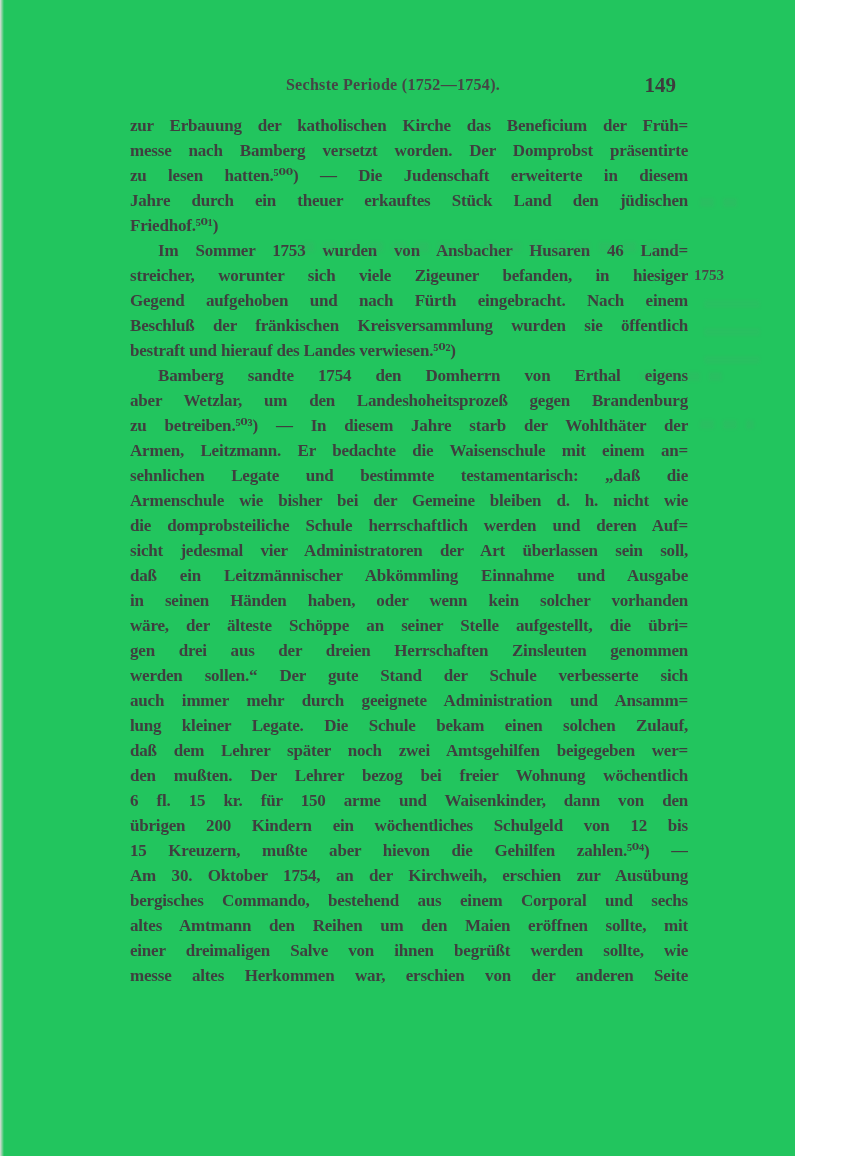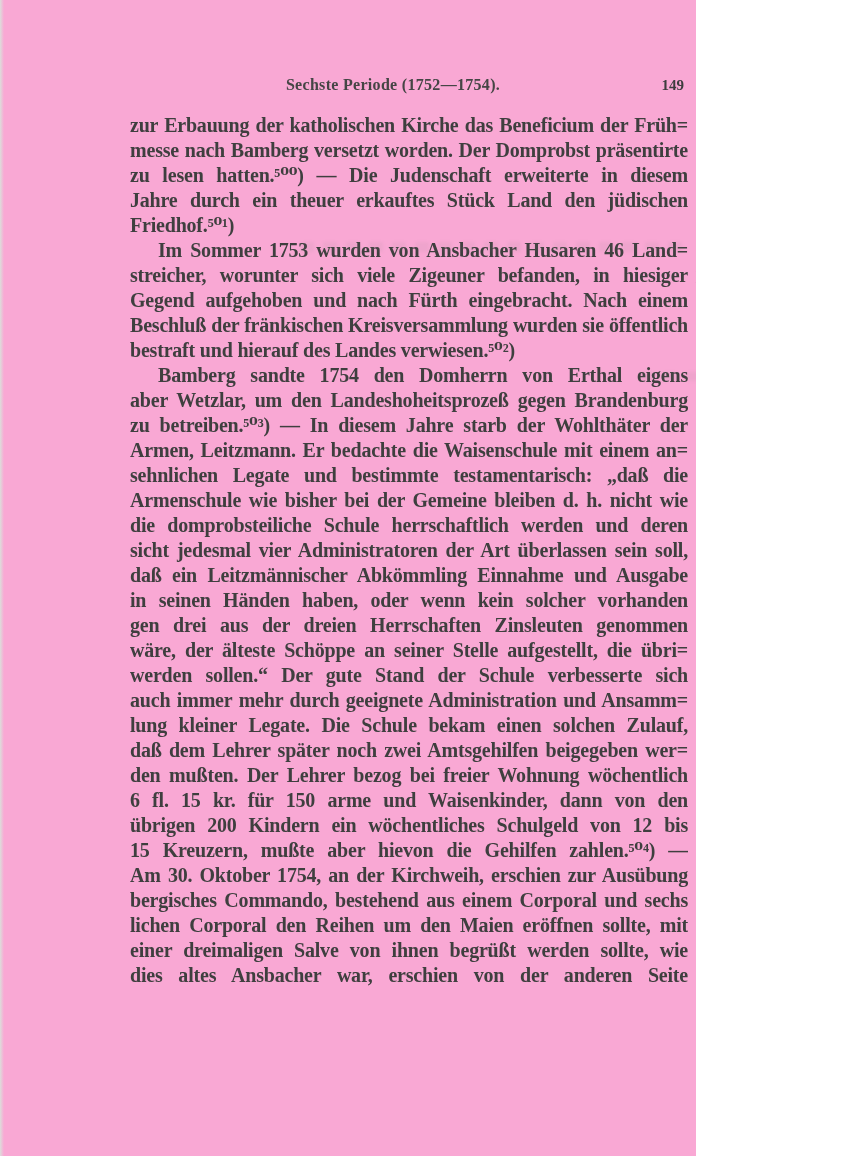--- a/index.html
+++ b/index.html
@@ -2,23 +2,23 @@
 <html><head>
 <meta charset="utf-8">
 <style>
   html, body {
     margin: 0;
     padding: 0;
     background: #ffffff;
   }
   .page {
     position: relative;
-    width: 696px;
+    width: 795px;
     height: 1156px;
-    background: #f9a8d4;
+    background: #22c55e;
     font-family: "Liberation Serif", "DejaVu Serif", serif;
     color: #3f3f3f;
     overflow: hidden;
   }
   
   .page-edge-left {
     position: absolute;
     left: 0; top: 0;
     width: 4px; height: 100%;
     background: linear-gradient(to right, #dddddb, rgba(250,250,249,0));
@@ -32,51 +32,51 @@
     text-align: center;
     transform: translateX(-16px);
     font-size: 16px;
     font-weight: bold;
     letter-spacing: 0.3px;
     color: #454545;
     line-height: 26px;
   }
   .page-number {
     position: absolute;
-    right: 4px; top: 0;
-    font-size: 15px;
+    right: 12px; top: 0;
+    font-size: 21px;
     font-weight: bold;
     line-height: 26px;
     color: #3d3d3d;
   }
   .body-text {
     position: absolute;
     left: 130px; top: 113px;
     width: 558px;
   }
   .line {
     height: 25px;
     line-height: 25px;
-    font-size: 20px;
+    font-size: 17px;
     font-weight: bold;
     letter-spacing: -0.2px;
     text-align: justify;
     text-align-last: justify;
     overflow: hidden;
     color: #3f3f3f;
   }
   .line.indent { text-indent: 28px; }
   .line.end { text-align-last: left; }
   .margin-note {
     position: absolute;
     left: 694px; top: 263px;
     height: 25px;
     line-height: 25px;
-    font-size: 22px;
-    font-weight: normal;
+    font-size: 15px;
+    font-weight: bold;
     color: #484848;
   }
   
   .artifact {
     position: absolute;
     filter: blur(1.5px);
     opacity: 0.5;
     border-radius: 2px;
     background: repeating-linear-gradient(90deg,
       rgba(125,125,125,0.16) 0 14px,
@@ -114,35 +114,35 @@
       <div class="line indent">Bamberg sandte 1754 den Domherrn von Erthal eigens</div>
       <div class="line">aber Wetzlar, um den Landeshoheitsprozeß gegen Brandenburg</div>
       <div class="line">zu betreiben.⁵⁰³) — In diesem Jahre starb der Wohlthäter der</div>
       <div class="line">Armen, Leitzmann. Er bedachte die Waisenschule mit einem an=</div>
       <div class="line">sehnlichen Legate und bestimmte testamentarisch: „daß die</div>
       <div class="line">Armenschule wie bisher bei der Gemeine bleiben d. h. nicht wie</div>
       <div class="line">die domprobsteiliche Schule herrschaftlich werden und deren Auf=</div>
       <div class="line">sicht jedesmal vier Administratoren der Art überlassen sein soll,</div>
       <div class="line">daß ein Leitzmännischer Abkömmling Einnahme und Ausgabe</div>
       <div class="line">in seinen Händen haben, oder wenn kein solcher vorhanden</div>
+      <div class="line">wäre, der älteste Schöppe an seiner Stelle aufgestellt, die übri=</div>
       <div class="line">gen drei aus der dreien Herrschaften Zinsleuten genommen</div>
-      <div class="line">wäre, der älteste Schöppe an seiner Stelle aufgestellt, die übri=</div>
       <div class="line">werden sollen.“ Der gute Stand der Schule verbesserte sich</div>
       <div class="line">auch immer mehr durch geeignete Administration und Ansamm=</div>
       <div class="line">lung kleiner Legate. Die Schule bekam einen solchen Zulauf,</div>
       <div class="line">daß dem Lehrer später noch zwei Amtsgehilfen beigegeben wer=</div>
       <div class="line">den mußten. Der Lehrer bezog bei freier Wohnung wöchentlich</div>
       <div class="line">6 fl. 15 kr. für 150 arme und Waisenkinder, dann von den</div>
       <div class="line">übrigen 200 Kindern ein wöchentliches Schulgeld von 12 bis</div>
       <div class="line">15 Kreuzern, mußte aber hievon die Gehilfen zahlen.⁵⁰⁴) —</div>
       <div class="line">Am 30. Oktober 1754, an der Kirchweih, erschien zur Ausübung</div>
       <div class="line">bergisches Commando, bestehend aus einem Corporal und sechs</div>
-      <div class="line">lichen Corporal den Reihen um den Maien eröffnen sollte, mit</div>
+      <div class="line">altes Amtmann den Reihen um den Maien eröffnen sollte, mit</div>
       <div class="line">einer dreimaligen Salve von ihnen begrüßt werden sollte, wie</div>
-      <div class="line">dies altes Ansbacher war, erschien von der anderen Seite</div>
+      <div class="line">messe altes Herkommen war, erschien von der anderen Seite</div>
     </div>
 
   <div class="margin-note">1753</div>
 
   <div class="artifact" style="left:300px; top:242px; width:388px; height:10px;"></div>
   <div class="artifact" style="left:640px; top:372px; width:82px; height:9px;"></div>
   <div class="artifact" style="left:700px; top:198px; width:44px; height:9px;"></div>
   <div class="artifact" style="left:700px; top:420px; width:54px; height:9px;"></div>
   <div class="artifact v" style="left:704px; top:300px; width:56px; height:64px;"></div>
 

